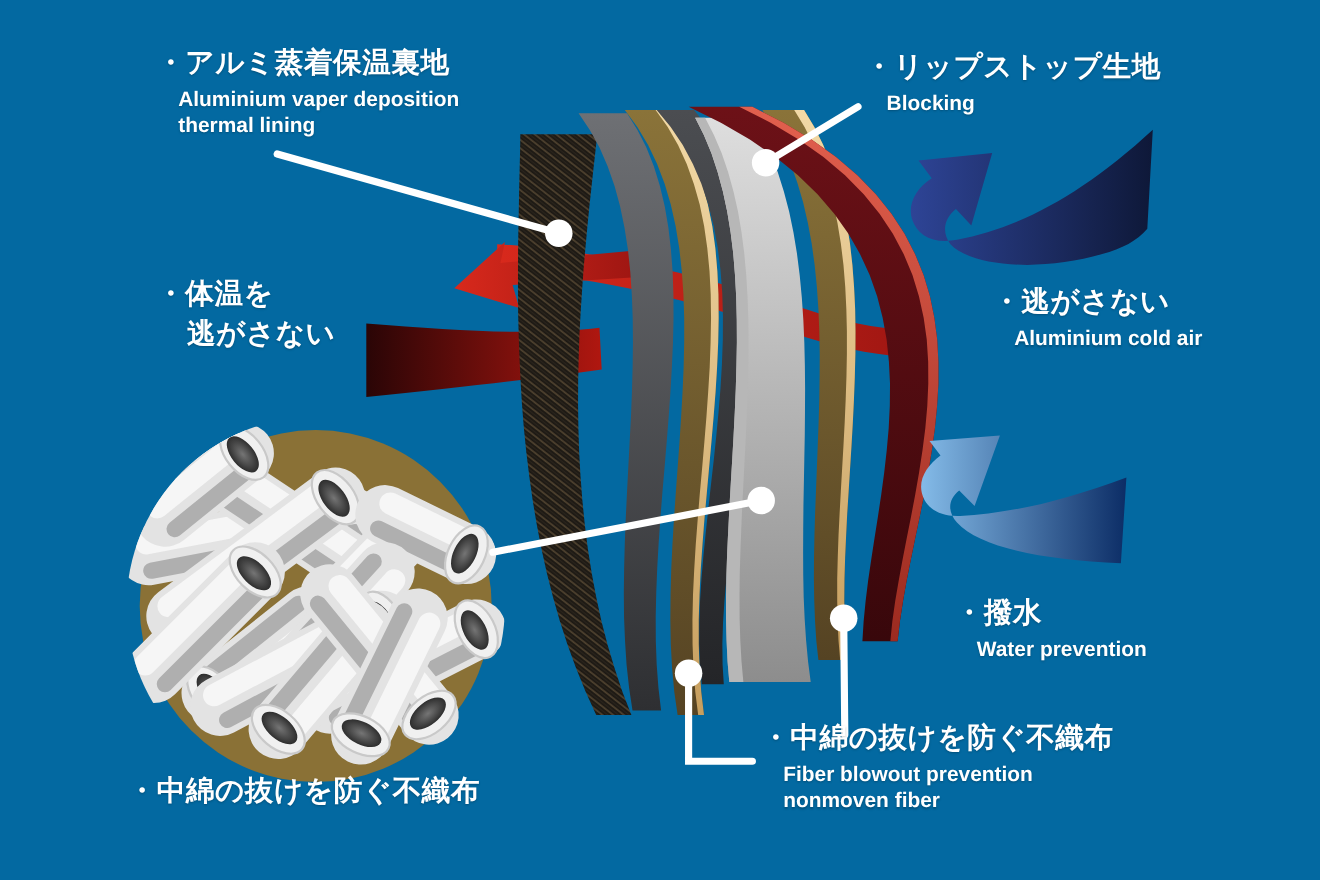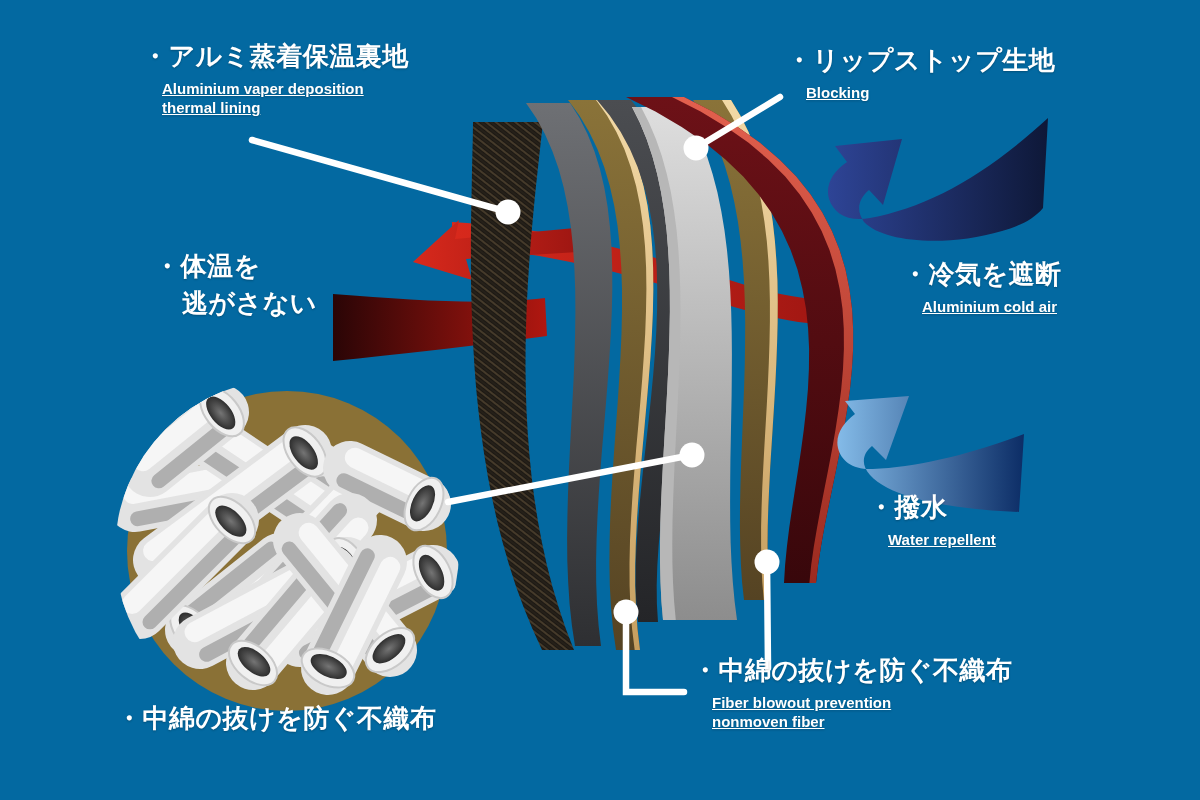--- a/index.html
+++ b/index.html
@@ -1,21 +1,21 @@
 <!DOCTYPE html>
 <html><head>
 <meta charset="utf-8">
 <style>
   html,body{margin:0;padding:0;background:#838383;width:1200px;height:800px;overflow:hidden;}
   .stage{position:relative;width:1200px;height:800px;background:#0369a1;
          font-family:"Liberation Sans","DejaVu Sans",sans-serif;}
   svg{position:absolute;left:0;top:0;}
   .label{position:absolute;color:#fff;font-weight:bold;text-shadow:0 1px 2px rgba(0,0,0,0.25);}
   .jp{font-size:26px;line-height:1.42;white-space:pre-line;text-indent:-28px;padding-left:28px;letter-spacing:0.5px;}
-  .en{font-size:15px;line-height:1.28;white-space:pre-line;padding-left:20px;margin-top:4px;text-decoration:underline;}
+  .en{font-size:19px;line-height:1.28;white-space:pre-line;padding-left:20px;margin-top:4px;}
 </style>
 </head>
 <body>
 
 <div class="stage">
   <svg id="scene" width="1200" height="800" viewBox="0 0 1200 800">
       <defs>
         <linearGradient id="gGray" x1="0" y1="0" x2="0" y2="1">
           <stop offset="0" stop-color="#6e7074"></stop>
           <stop offset="1" stop-color="#2e2f32"></stop>
@@ -246,33 +246,33 @@
     <div class="jp">・アルミ蒸着保温裏地</div>
     <div class="en">Aluminium vaper deposition
 thermal lining</div>
   </div>
 
   <div class="label" style="left:786px;top:42px">
     <div class="jp">・リップストップ生地</div>
     <div class="en">Blocking</div>
   </div>
 
-  <div class="label" style="left:154px;top:248px">
+  <div class="label" style="left:142px;top:248px">
     <div class="jp">・体温を
 逃がさない</div>
   </div>
 
   <div class="label" style="left:902px;top:256px">
-    <div class="jp">・冷気を遮断</div>
+    <div class="jp">・逃がさない</div>
     <div class="en">Aluminium cold air</div>
   </div>
 
-  <div class="label" style="left:868px;top:489px">
+  <div class="label" style="left:868px;top:538px">
     <div class="jp">・撥水</div>
-    <div class="en">Water repellent</div>
+    <div class="en">Water prevention</div>
   </div>
 
   <div class="label" style="left:692px;top:652px">
     <div class="jp">・中綿の抜けを防ぐ不織布</div>
     <div class="en">Fiber blowout prevention
 nonmoven fiber</div>
   </div>
 
   <div class="label" style="left:116px;top:700px">
     <div class="jp">・中綿の抜けを防ぐ不織布</div>

